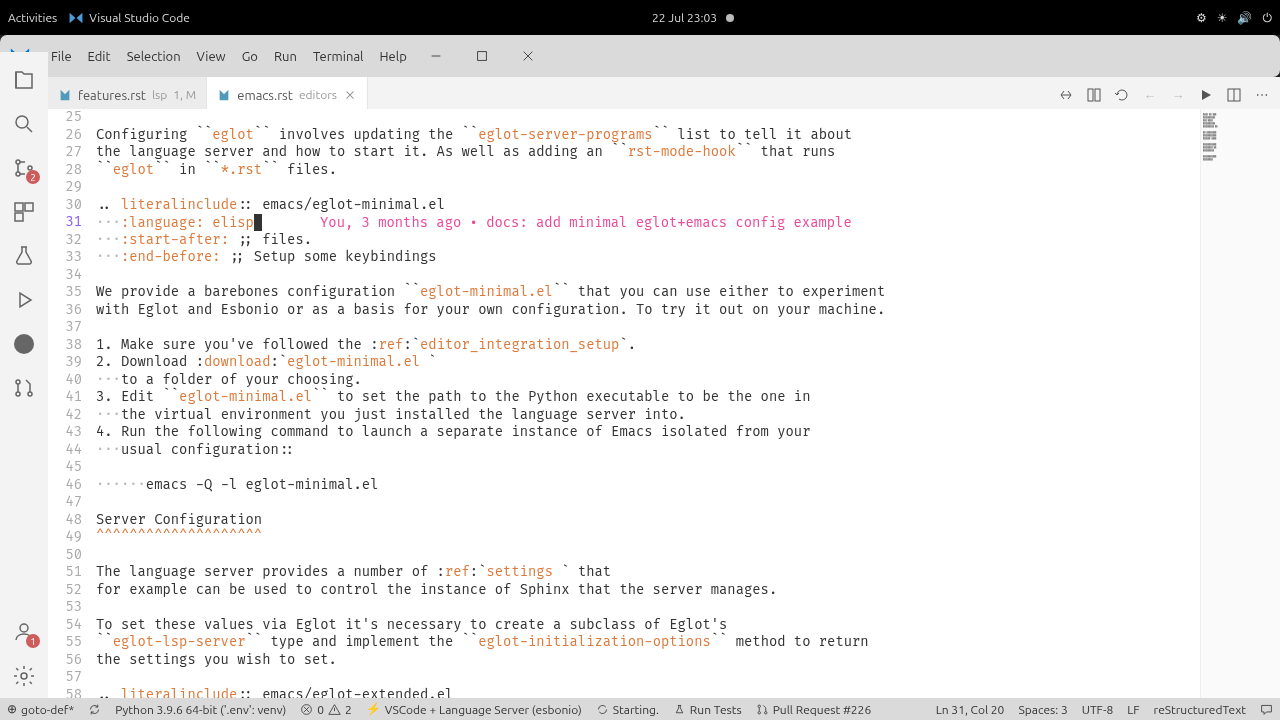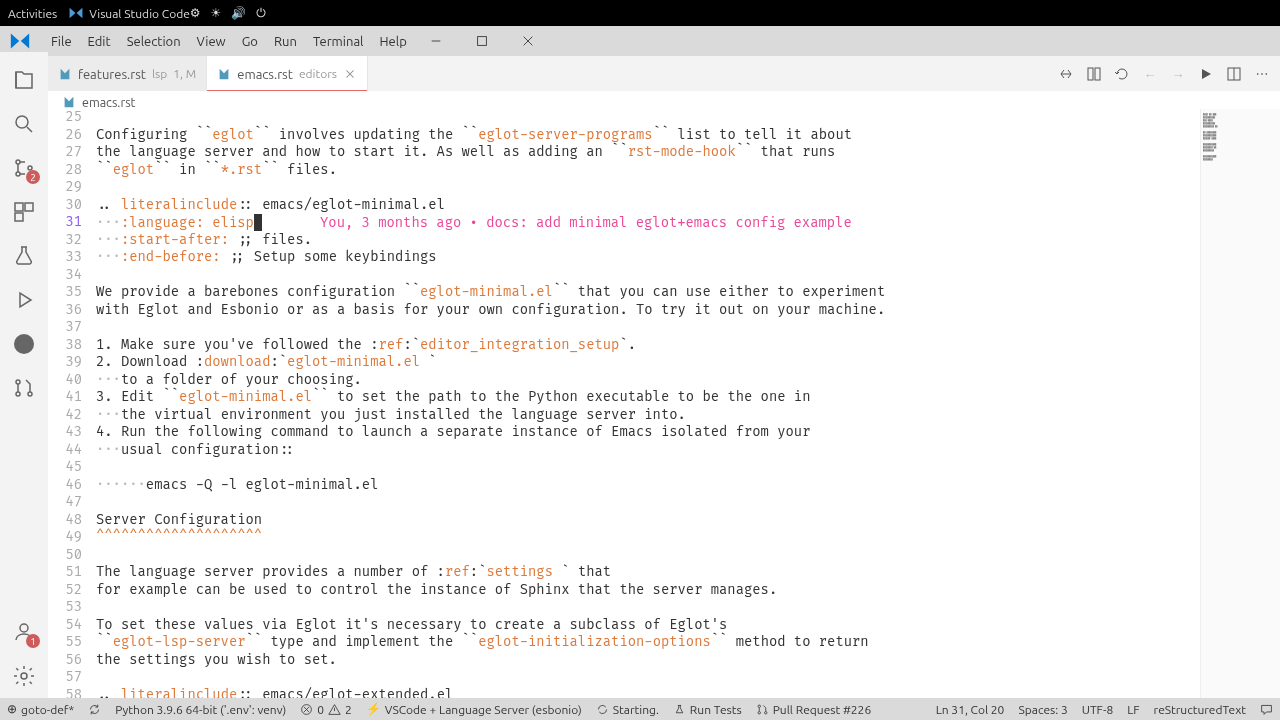--- a/index.html
+++ b/index.html
@@ -1,26 +1,26 @@
 <!DOCTYPE html>
 <html><head>
 <meta charset="utf-8">
 <style>
 * { margin: 0; padding: 0; box-sizing: border-box; }
 body { font-family: -apple-system, "Segoe UI", Ubuntu, sans-serif; font-size: 13px; background: #1e1e1e; color: #ccc; width: 1280px; height: 720px; overflow: hidden; position: relative; }
 
 
-.os-bar { height: 26px; background: #000; color: #ddd; display: flex; align-items: center; padding: 0 8px; font-size: 12px; }
+.os-bar { height: 35px; background: #000; color: #ddd; display: flex; align-items: center; padding: 0 8px; font-size: 12px; }
 .os-left { display: flex; gap: 12px; align-items: center; }
 .os-center { flex: 1; text-align: center; }
 .os-right { display: flex; gap: 10px; align-items: center; }
 .os-dot { width: 8px; height: 8px; background: #bbb; border-radius: 50%; display: inline-block; margin-left: 6px; }
 
 
-.menu-bar { height: 30px; background: #dadada; color: #333; display: flex; align-items: center; font-size: 13px; }
+.menu-bar { height: 42px; background: #dadada; color: #333; display: flex; align-items: center; font-size: 13px; border-radius: 7px; }
 .vscode-icon { width: 20px; height: 20px; margin: 0 14px 0 10px; }
 .menu-items { display: flex; gap: 2px; }
 .menu-item { padding: 4px 7px; cursor: pointer; }
 .window-title { flex: 1; text-align: center; color: #333; }
 .window-controls { display: flex; gap: 2px; padding-right: 4px; }
 .win-ctrl { width: 44px; height: 28px; display: flex; align-items: center; justify-content: center; }
 .win-ctrl svg { width: 14px; height: 14px; }
 
 
 .tab-region { height: 35px; background: #f3f3f3; display: flex; align-items: stretch; padding-left: 48px; }
@@ -72,20 +72,24 @@
 
 <div class="os-bar">
   <div class="os-left">
     <span>Activities</span>
     <span style="display:flex;align-items:center;gap:6px;">
       <svg width="14" height="14" viewBox="0 0 24 24" fill="#4a9cd6">
           <path d="M23 3L13 12l10 9V3zM11 12L1 3v18l10-9z"></path>
         </svg>
       <span>Visual Studio Code</span>
     </span>
+  </div>
+  <div class="os-center">
+    <span>22 Jul 23:03</span>
+    <span class="os-dot"></span>
   </div>
   <div class="os-right">
     <span>⚙</span>
     <span>☀</span>
     <span>🔊</span>
     <span>⏻</span>
   </div>
 </div>
 
 <div class="menu-bar">

